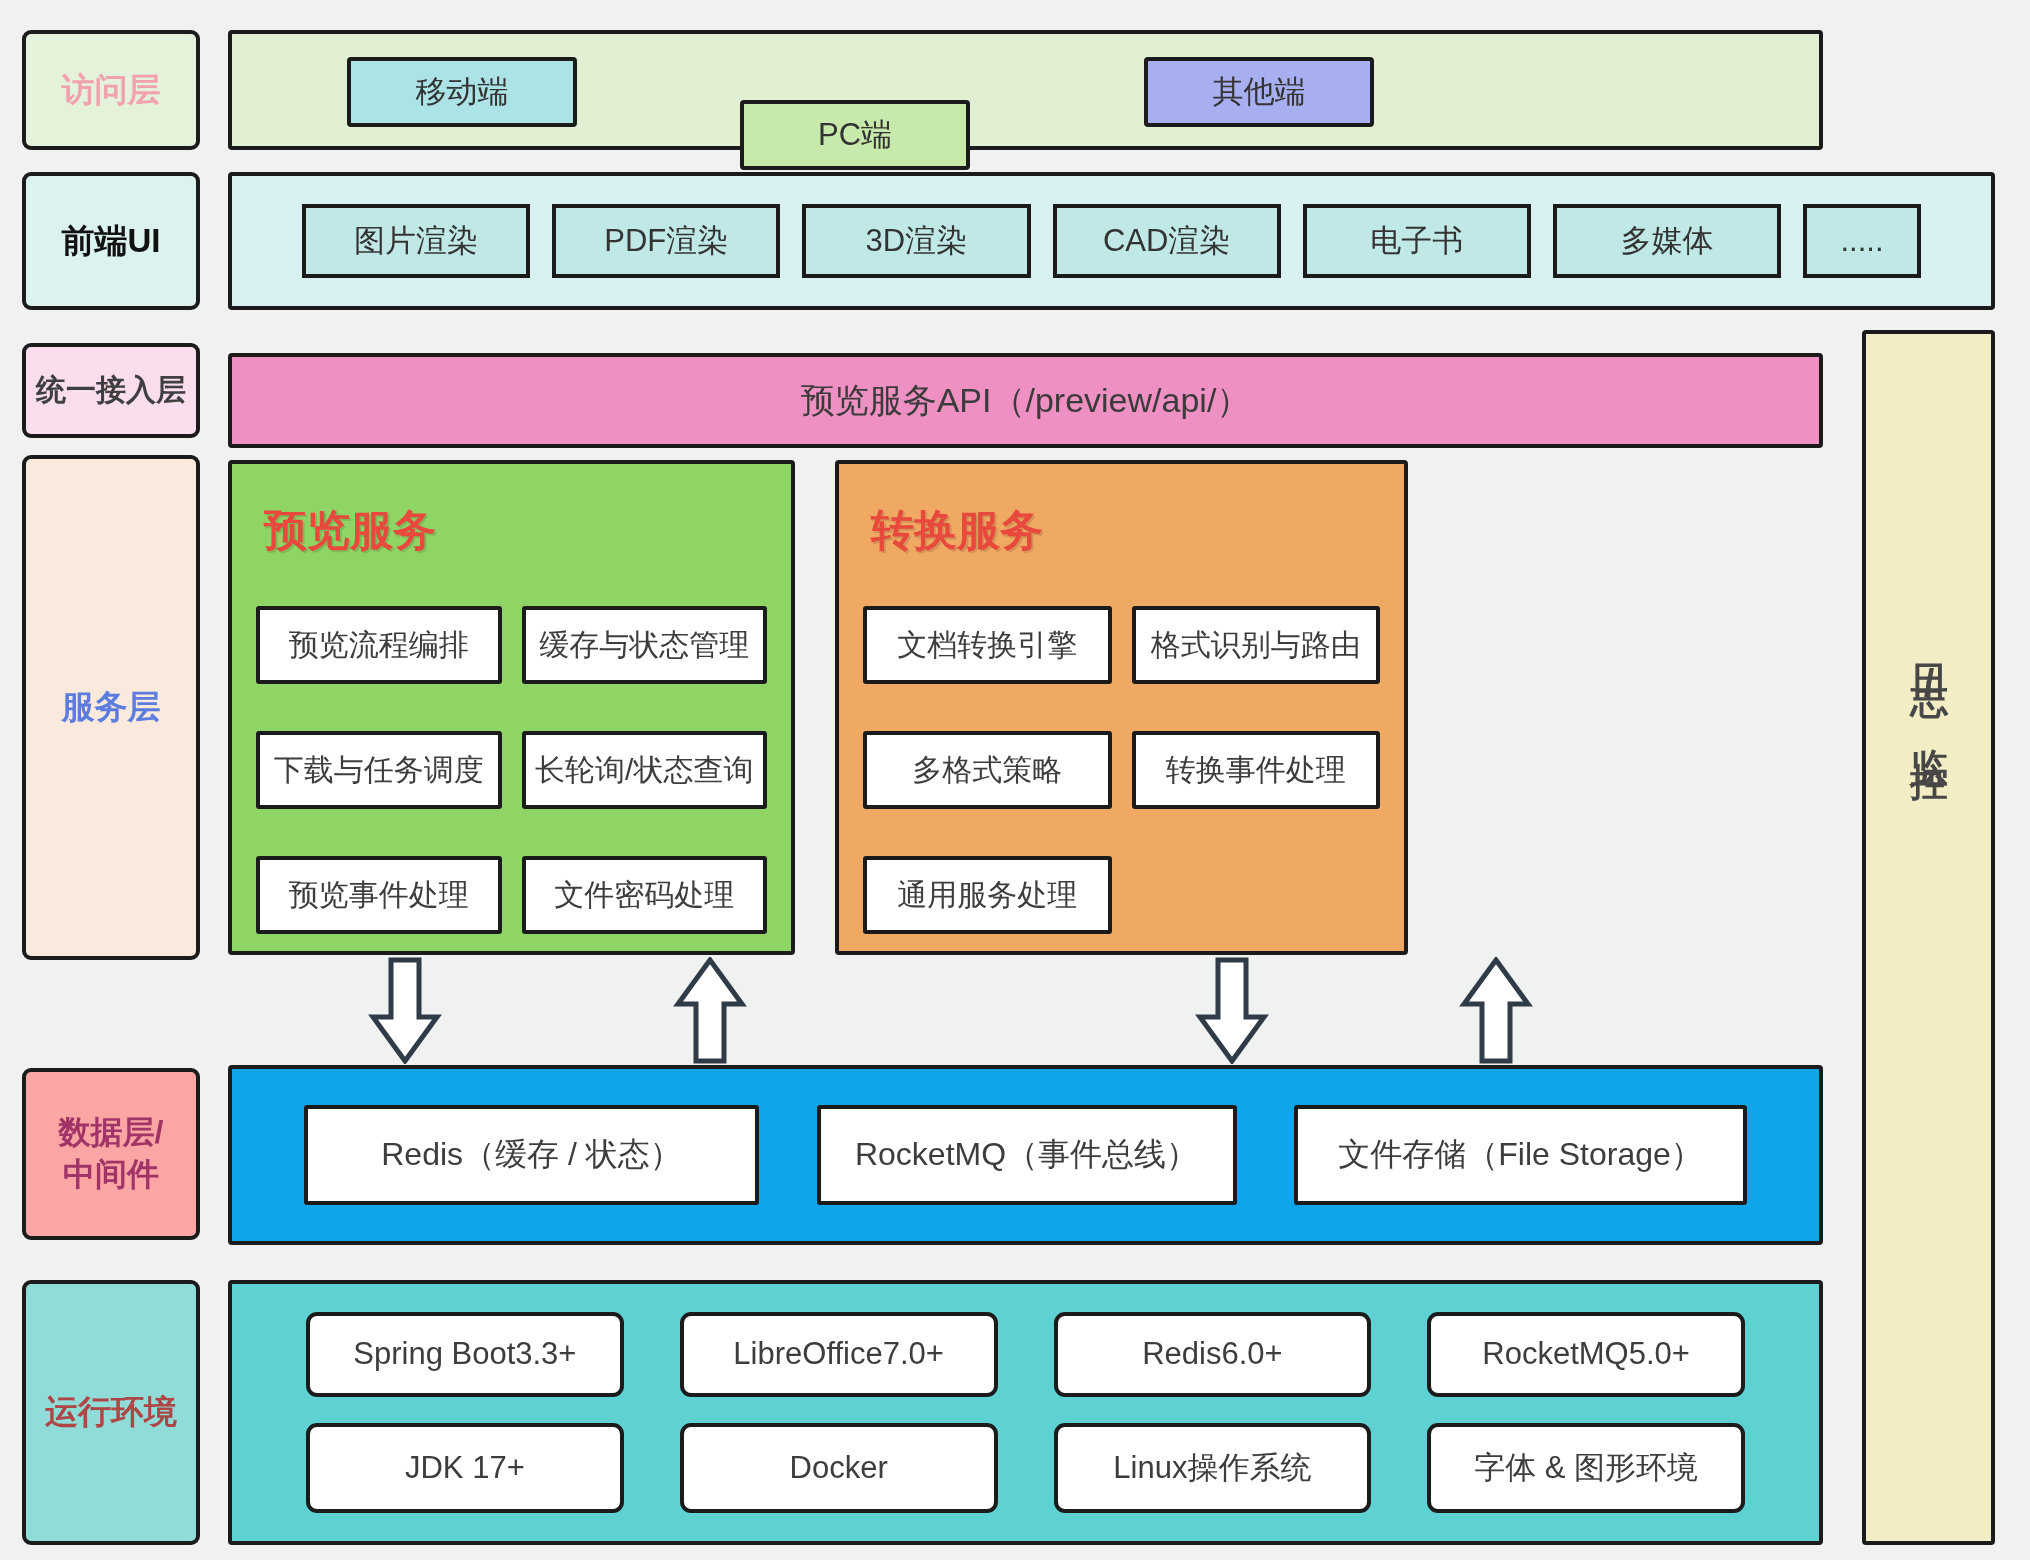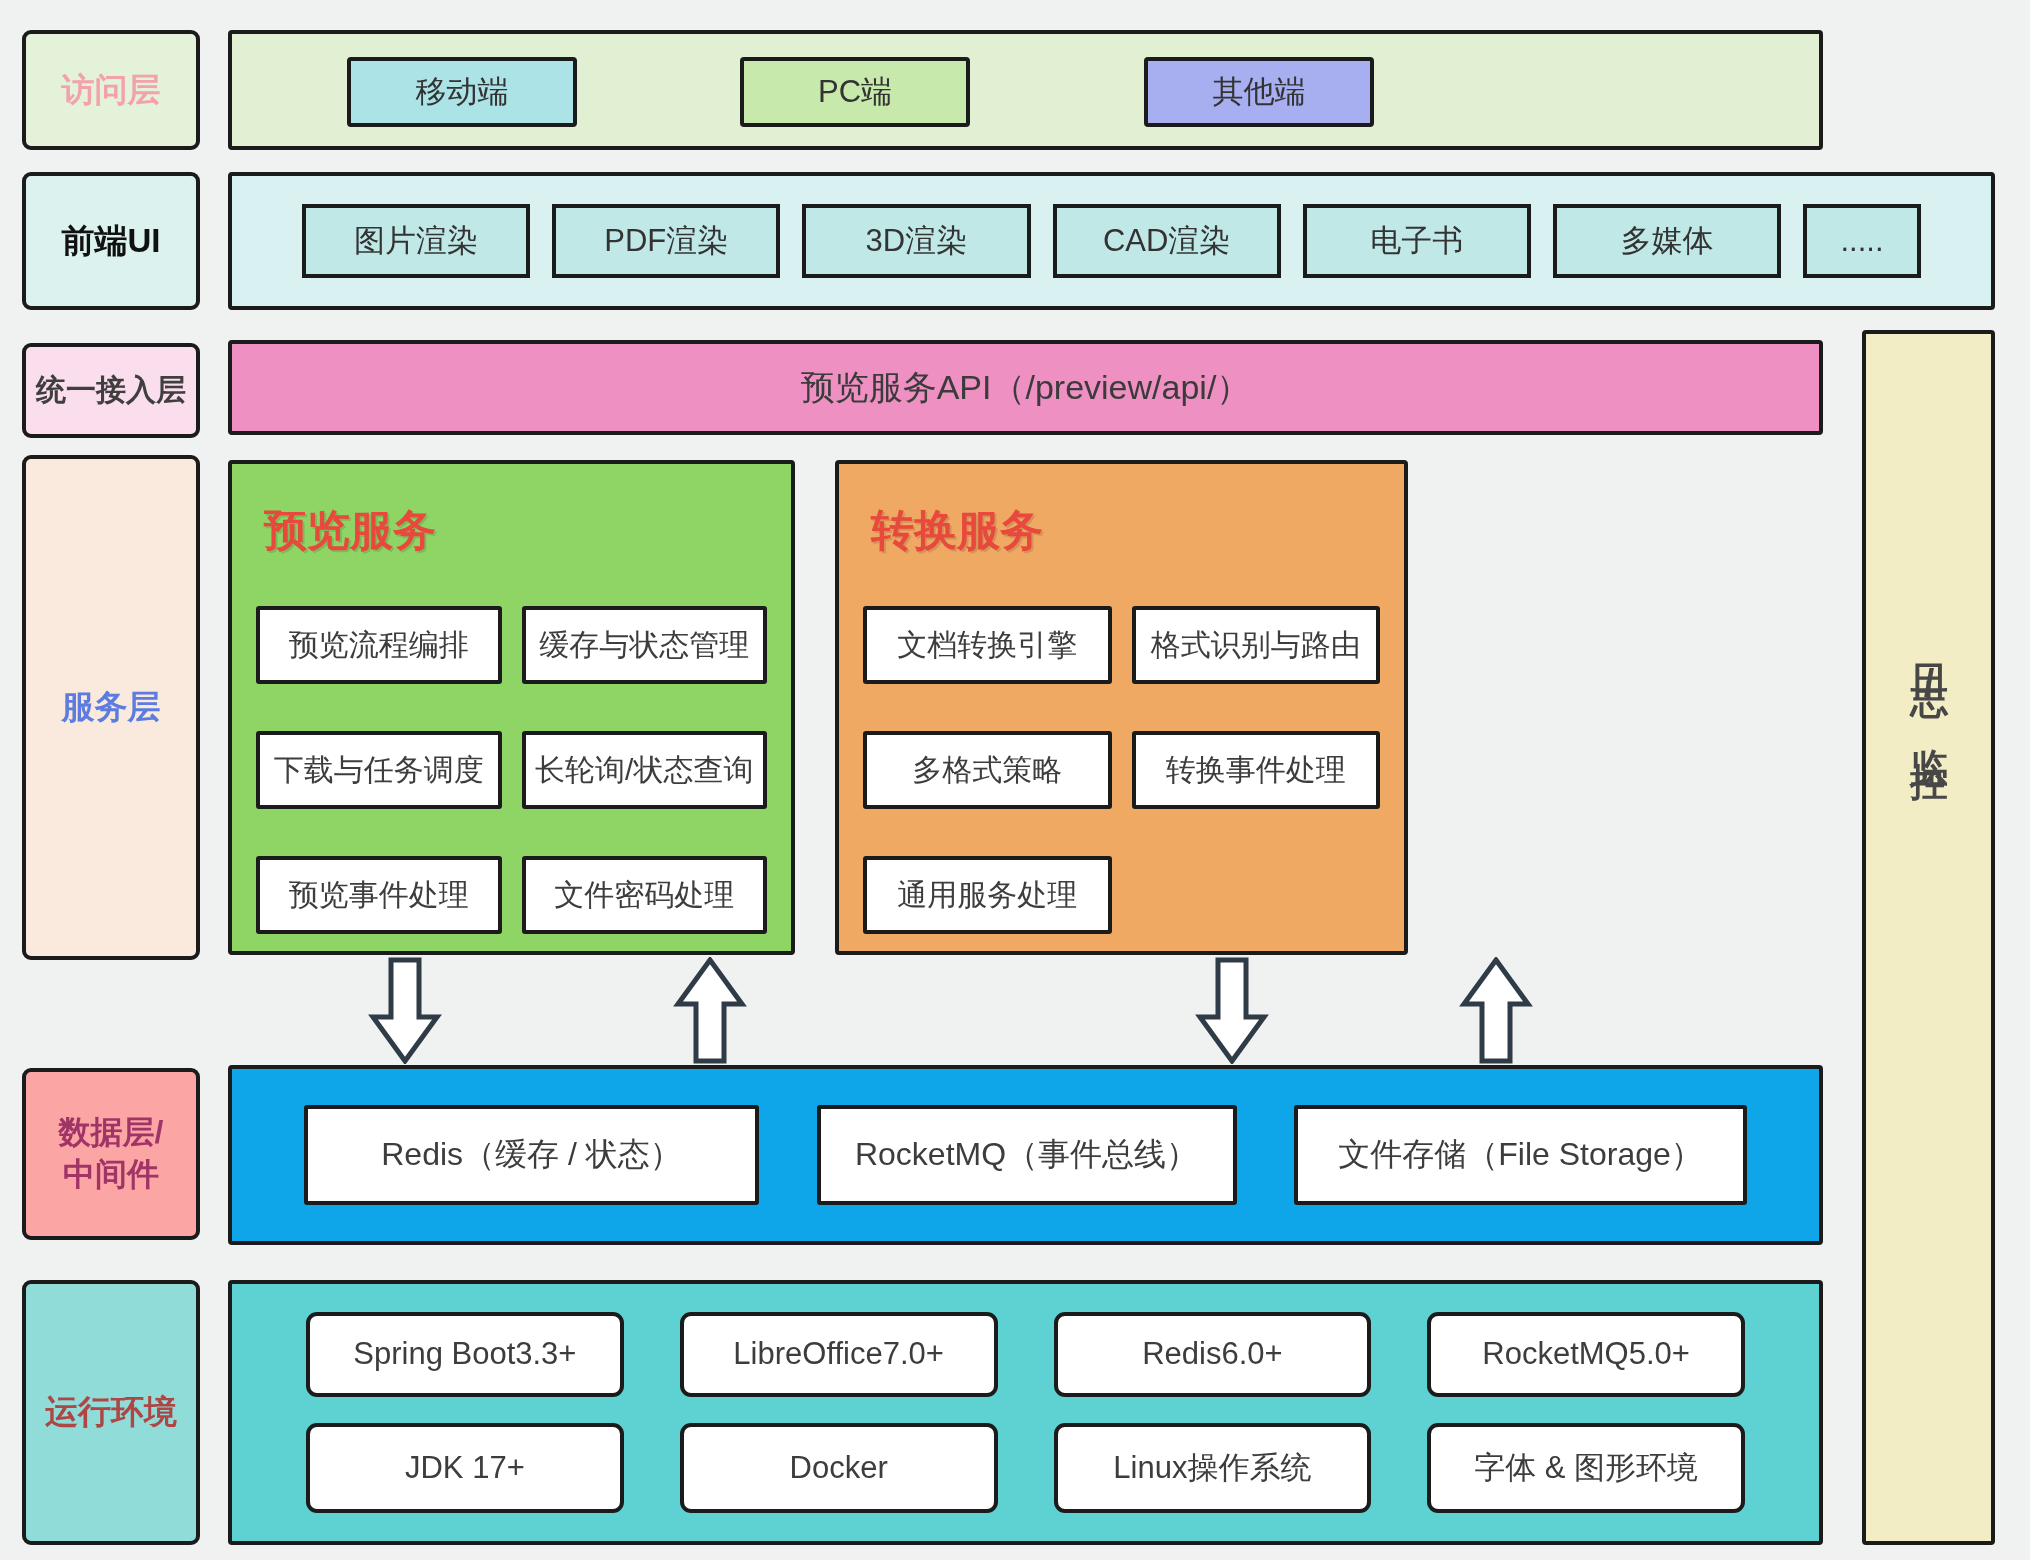--- a/index.html
+++ b/index.html
@@ -19,31 +19,31 @@
   .lbl-front   { top:172px; height:138px; background:#dcf2ef; color:#111111; }
   .lbl-gateway { top:343px; height:95px;  background:#fbdeee; color:#3f3f3f; font-size:30px; }
   .lbl-service { top:455px; height:505px; background:#fae9dd; color:#5c7ce0; }
   .lbl-data    { top:1068px;height:172px; background:#fca5a5; color:#a13467; line-height:1.3; font-size:32px; flex-direction:column; }
   .lbl-runtime { top:1280px;height:265px; background:#90dcd9; color:#ae4646; }
 
   
   .bar-access { left:228px; top:30px; width:1595px; height:120px; background:#e1f0d3; }
   .r1-box { position:absolute; top:23px; width:230px; height:70px; font-size:31px; color:#333; }
   .r1-0 { left:115px; background:#ace3e6; }
-  .r1-1 { left:508px; background:#c7e9ab; }
+  .r1-1 { left:508px; background:#c7e9ab;margin-top:43px; }
   .r1-2 { left:912px; background:#a8aff0; }
 
   
   .bar-front { left:228px; top:172px; width:1767px; height:138px; background:#daf1f1;
                display:flex; align-items:center; padding:0 70px; gap:22px; }
   .r2-cell { flex:1; height:74px; background:#c0e8e6; font-size:31px; color:#333; }
   .r2-last { flex:0 0 118px; }
 
   
-  .bar-gateway { left:228px; top:340px; width:1595px; height:95px; background:#ef90c3;
+  .bar-gateway { left:228px; top:353px; width:1595px; height:95px; background:#ef90c3;
                  font-size:34px; color:#3b3b3b; }
 
   
   .panel { top:460px; height:495px; padding:34px 24px 0 24px; }
   .panel-green  { left:228px; width:567px; background:#8fd566; }
   .panel-orange { left:835px; width:573px; background:#f0a963; }
   .panel-title { font-size:43px; font-weight:bold; color:#e8493c; margin:4px 0 0 8px;
                  text-shadow:2px 2px 0 rgba(0,0,0,0.12); }
   .panel-grid { display:grid; grid-template-columns:1fr 1fr; column-gap:20px; row-gap:47px; margin-top:46px; }
   .cell { height:78px; background:#ffffff; font-size:30px; color:#3d3d3d; border-radius:3px; }

